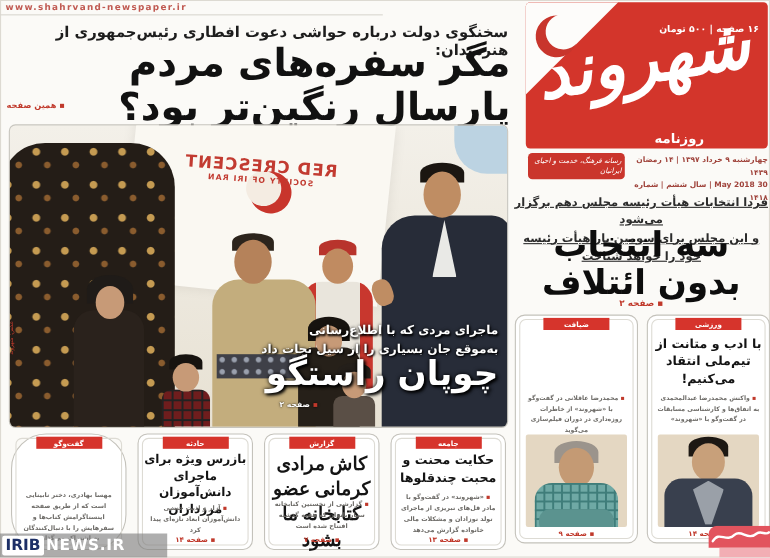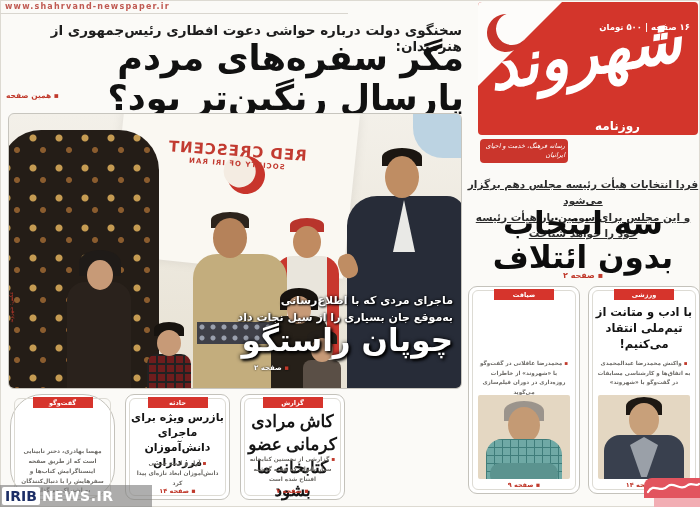--- a/index.html
+++ b/index.html
@@ -141,20 +141,24 @@
 
   <div class="logo-box">
     <div class="logo-tri"></div>
     <div class="crescent logo-crescent"></div>
     <div class="logo-info rtl">۱۶ صفحه | ۵۰۰ تومان</div>
     <div class="logo-title rtl">شهروند</div>
     <div class="logo-daily rtl">روزنامه</div>
   </div>
 
   <div class="slogan-box rtl">رسانه فرهنگ، خدمت و احیای ایرانیان</div>
+  <div class="date-lines rtl">
+    <div>چهارشنبه ۹ خرداد ۱۳۹۷ | ۱۴ رمضان ۱۴۳۹</div>
+    <div>30 May 2018 | سال ششم | شماره ۱۴۱۸</div>
+  </div>
 
   <div class="majlis-lede rtl">
     <div>فردا انتخابات هیأت رئیسه مجلس دهم برگزار می‌شود</div>
     <div>و این مجلس برای سومین بار هیأت رئیسه خود را خواهد شناخت</div>
   </div>
   <div class="majlis-headline rtl">
     <div>سه انتخاب</div>
     <div>بدون ائتلاف</div>
   </div>
   <div class="majlis-pref pref rtl">صفحه ۲</div>
@@ -214,20 +218,27 @@
     <div class="story-s rtl pref" style="top:64px;">آزار و اذیت جنسی دانش‌آموزان ابعاد تازه‌ای پیدا کرد</div>
     <div class="story-p rtl pref">صفحه ۱۴</div>
   </div>
   <div class="story-box" style="left:240px;">
     <div class="inner"></div>
     <div class="tab rtl">گزارش</div>
     <div class="story-h rtl" style="font-size:17px;font-family:Liberation Serif, serif;">کاش مرادی کرمانی عضو کتابخانه ما بشود</div>
     <div class="story-s rtl pref" style="top:60px;">گزارشی از نخستین کتابخانه سیار بانوان که هفته گذشته افتتاح شده است</div>
     <div class="story-p rtl pref">صفحه ۷</div>
   </div>
+  <div class="story-box" style="left:355px;">
+    <div class="inner"></div>
+    <div class="tab rtl">جامعه</div>
+    <div class="story-h rtl" style="font-size:11.5px;">حکایت محنت و محبت چندقلوها</div>
+    <div class="story-s rtl pref" style="top:54px;">«شهروند» در گفت‌وگو با مادر قل‌های تبریزی از ماجرای تولد نوزادان و مشکلات مالی خانواده گزارش می‌دهد</div>
+    <div class="story-p rtl pref">صفحه ۱۳</div>
+  </div>
 
   <div class="profile-box" style="left:468px;">
     <div class="inner"></div>
     <div class="tab rtl">ضیافت</div>
     <div class="prof-s rtl pref">محمدرضا عاقلانی در گفت‌وگو با «شهروند» از خاطرات روزه‌داری در دوران فیلم‌سازی می‌گوید</div>
     <div class="prof-photo">
       <div class="abs old-hair"></div>
       <div class="abs old-face"></div>
       <div class="abs teal-shirt"></div>
       <div class="abs crossed-arms"></div>

